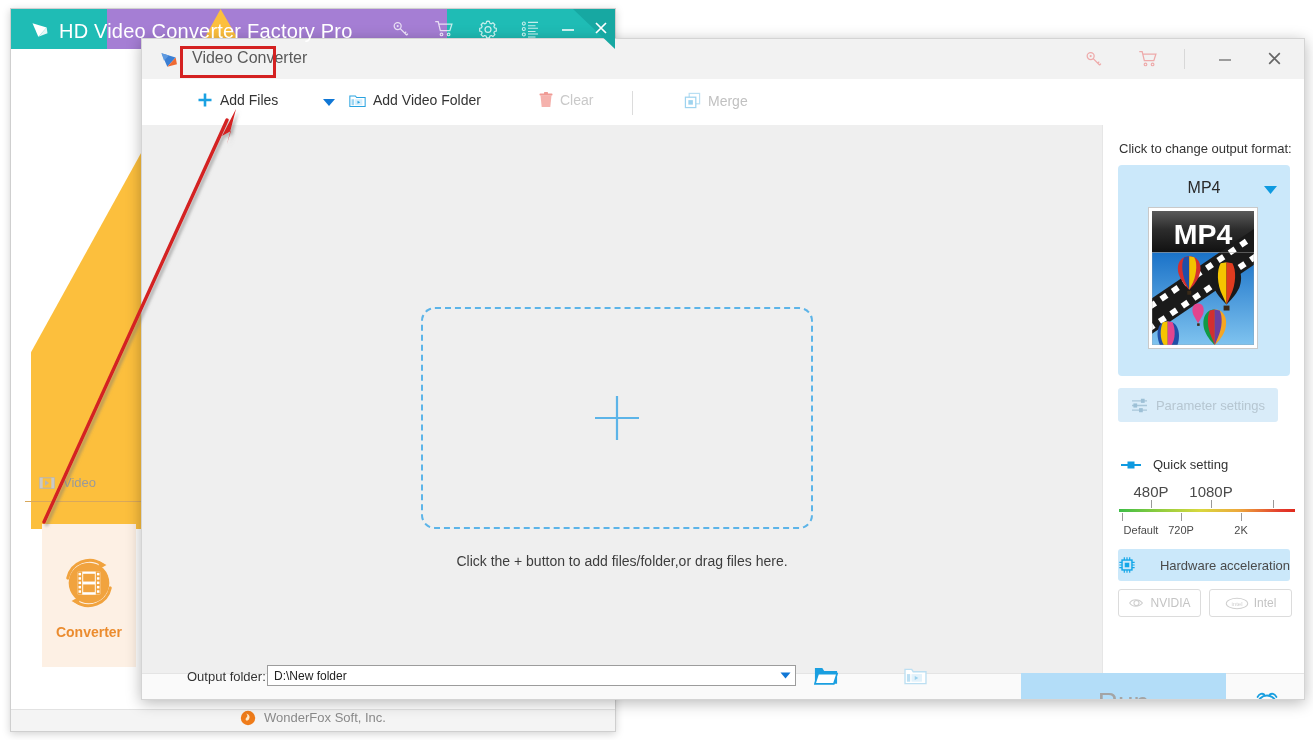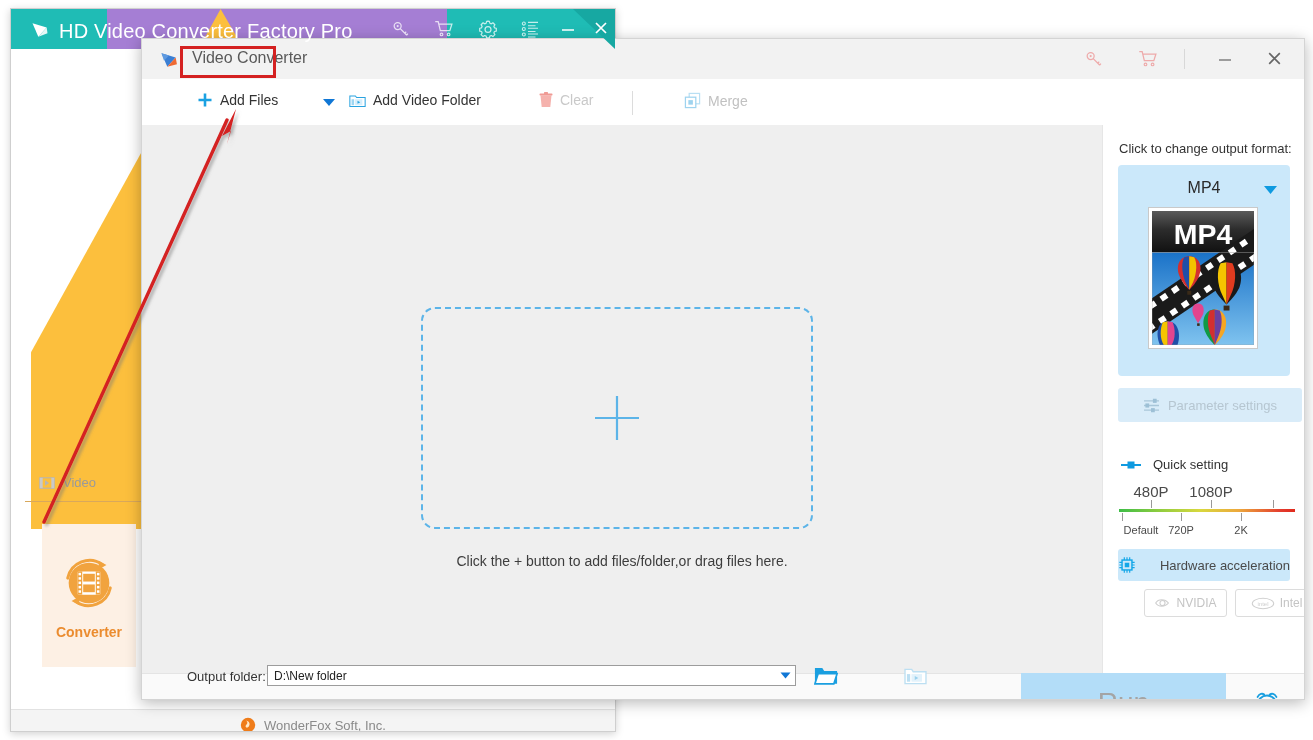--- a/index.html
+++ b/index.html
@@ -61,21 +61,21 @@
   }
   #converter-tile {
     position: absolute; left: 31px; top: 515px; width: 94px; height: 143px;
     background: #fdf0e4; display:flex; flex-direction:column;
     align-items:center; justify-content:center; gap: 10px;
   }
   #converter-label { color:#eb8c2f; font-size: 14px; font-weight: bold; }
   #bg-footer {
     position: absolute; left: 0px; top: 700px; width: 604px; height: 30px;
     background: #f4f4f4; border-top: 1px solid #e2e2e2;
-    display: flex; align-items:center; justify-content:center; gap: 8px;
+    display: flex; justify-content:center; gap: 8px;
   }
   #bg-footer-text { color:#8a8a8a; font-size: 13px; }
 
   
   #main-window {
     position: absolute; left: 141px; top: 38px;
     width: 1162px; height: 660px;
     background: #ffffff;
     box-shadow: 0 3px 14px rgba(0,0,0,0.28);
     border: 1px solid #d4d4d4;
@@ -138,21 +138,21 @@
   #format-name {
     position:absolute; left:0; top: 14px; width: 172px; text-align:center;
     font-size: 16px; color:#2b2b2b;
   }
   #format-caret { position:absolute; right: 12px; top: 20px; }
   #format-thumb {
     position:absolute; left: 30px; top: 42px; width: 110px; height: 142px;
     background: #ffffff; border:1px solid #c9c9c9; padding:3px; box-sizing:border-box;
   }
   #param-btn {
-    position:absolute; left: 15px; top: 263px; width: 184px; height: 34px;
+    position:absolute; left: 15px; top: 263px; width: 160px; height: 34px;
     background: #d9ecf9; border-radius: 3px;
     display:flex; align-items:center; justify-content:center; gap: 8px;
     color: #b6c6d1; font-size: 13px;
   }
   #quick-row {
     position:absolute; left: 18px; top: 332px; display:flex; align-items:center; gap:12px;
   }
   #quick-label { color:#333; font-size:13px; }
   #slider-wrap { position:absolute; left: 16px; top: 358px; width: 176px; height: 56px; }
   #slider-bar {
@@ -166,21 +166,21 @@
   #hw-btn {
     position:absolute; left: 15px; top: 424px; width: 172px; height: 32px;
     background: #cbe8fa; border-radius: 3px;
     display:flex; align-items:center; justify-content:space-between; gap:9px;
     color:#4a4a4a; font-size:13px;
   }
   .gpu-btn {
     position:absolute; top: 464px; width: 81px; height: 26px;
     border: 1px solid #dcdcdc; border-radius: 3px; background:#fff;
     display:flex; align-items:center; justify-content:center; gap:5px;
-    color:#c4c4c4; font-size:12px;margin-left:26px;
+    color:#c4c4c4; font-size:12px;
   }
   #gpu-nvidia { left: 15px; }
   #gpu-intel { left: 106px; }
 
   
   #bottombar {
     position:absolute; left:0; top: 634px; width: 1162px; height: 25px;
     background: #fafafa; border-top: 1px solid #e4e4e4;
   }
   #outbar {

